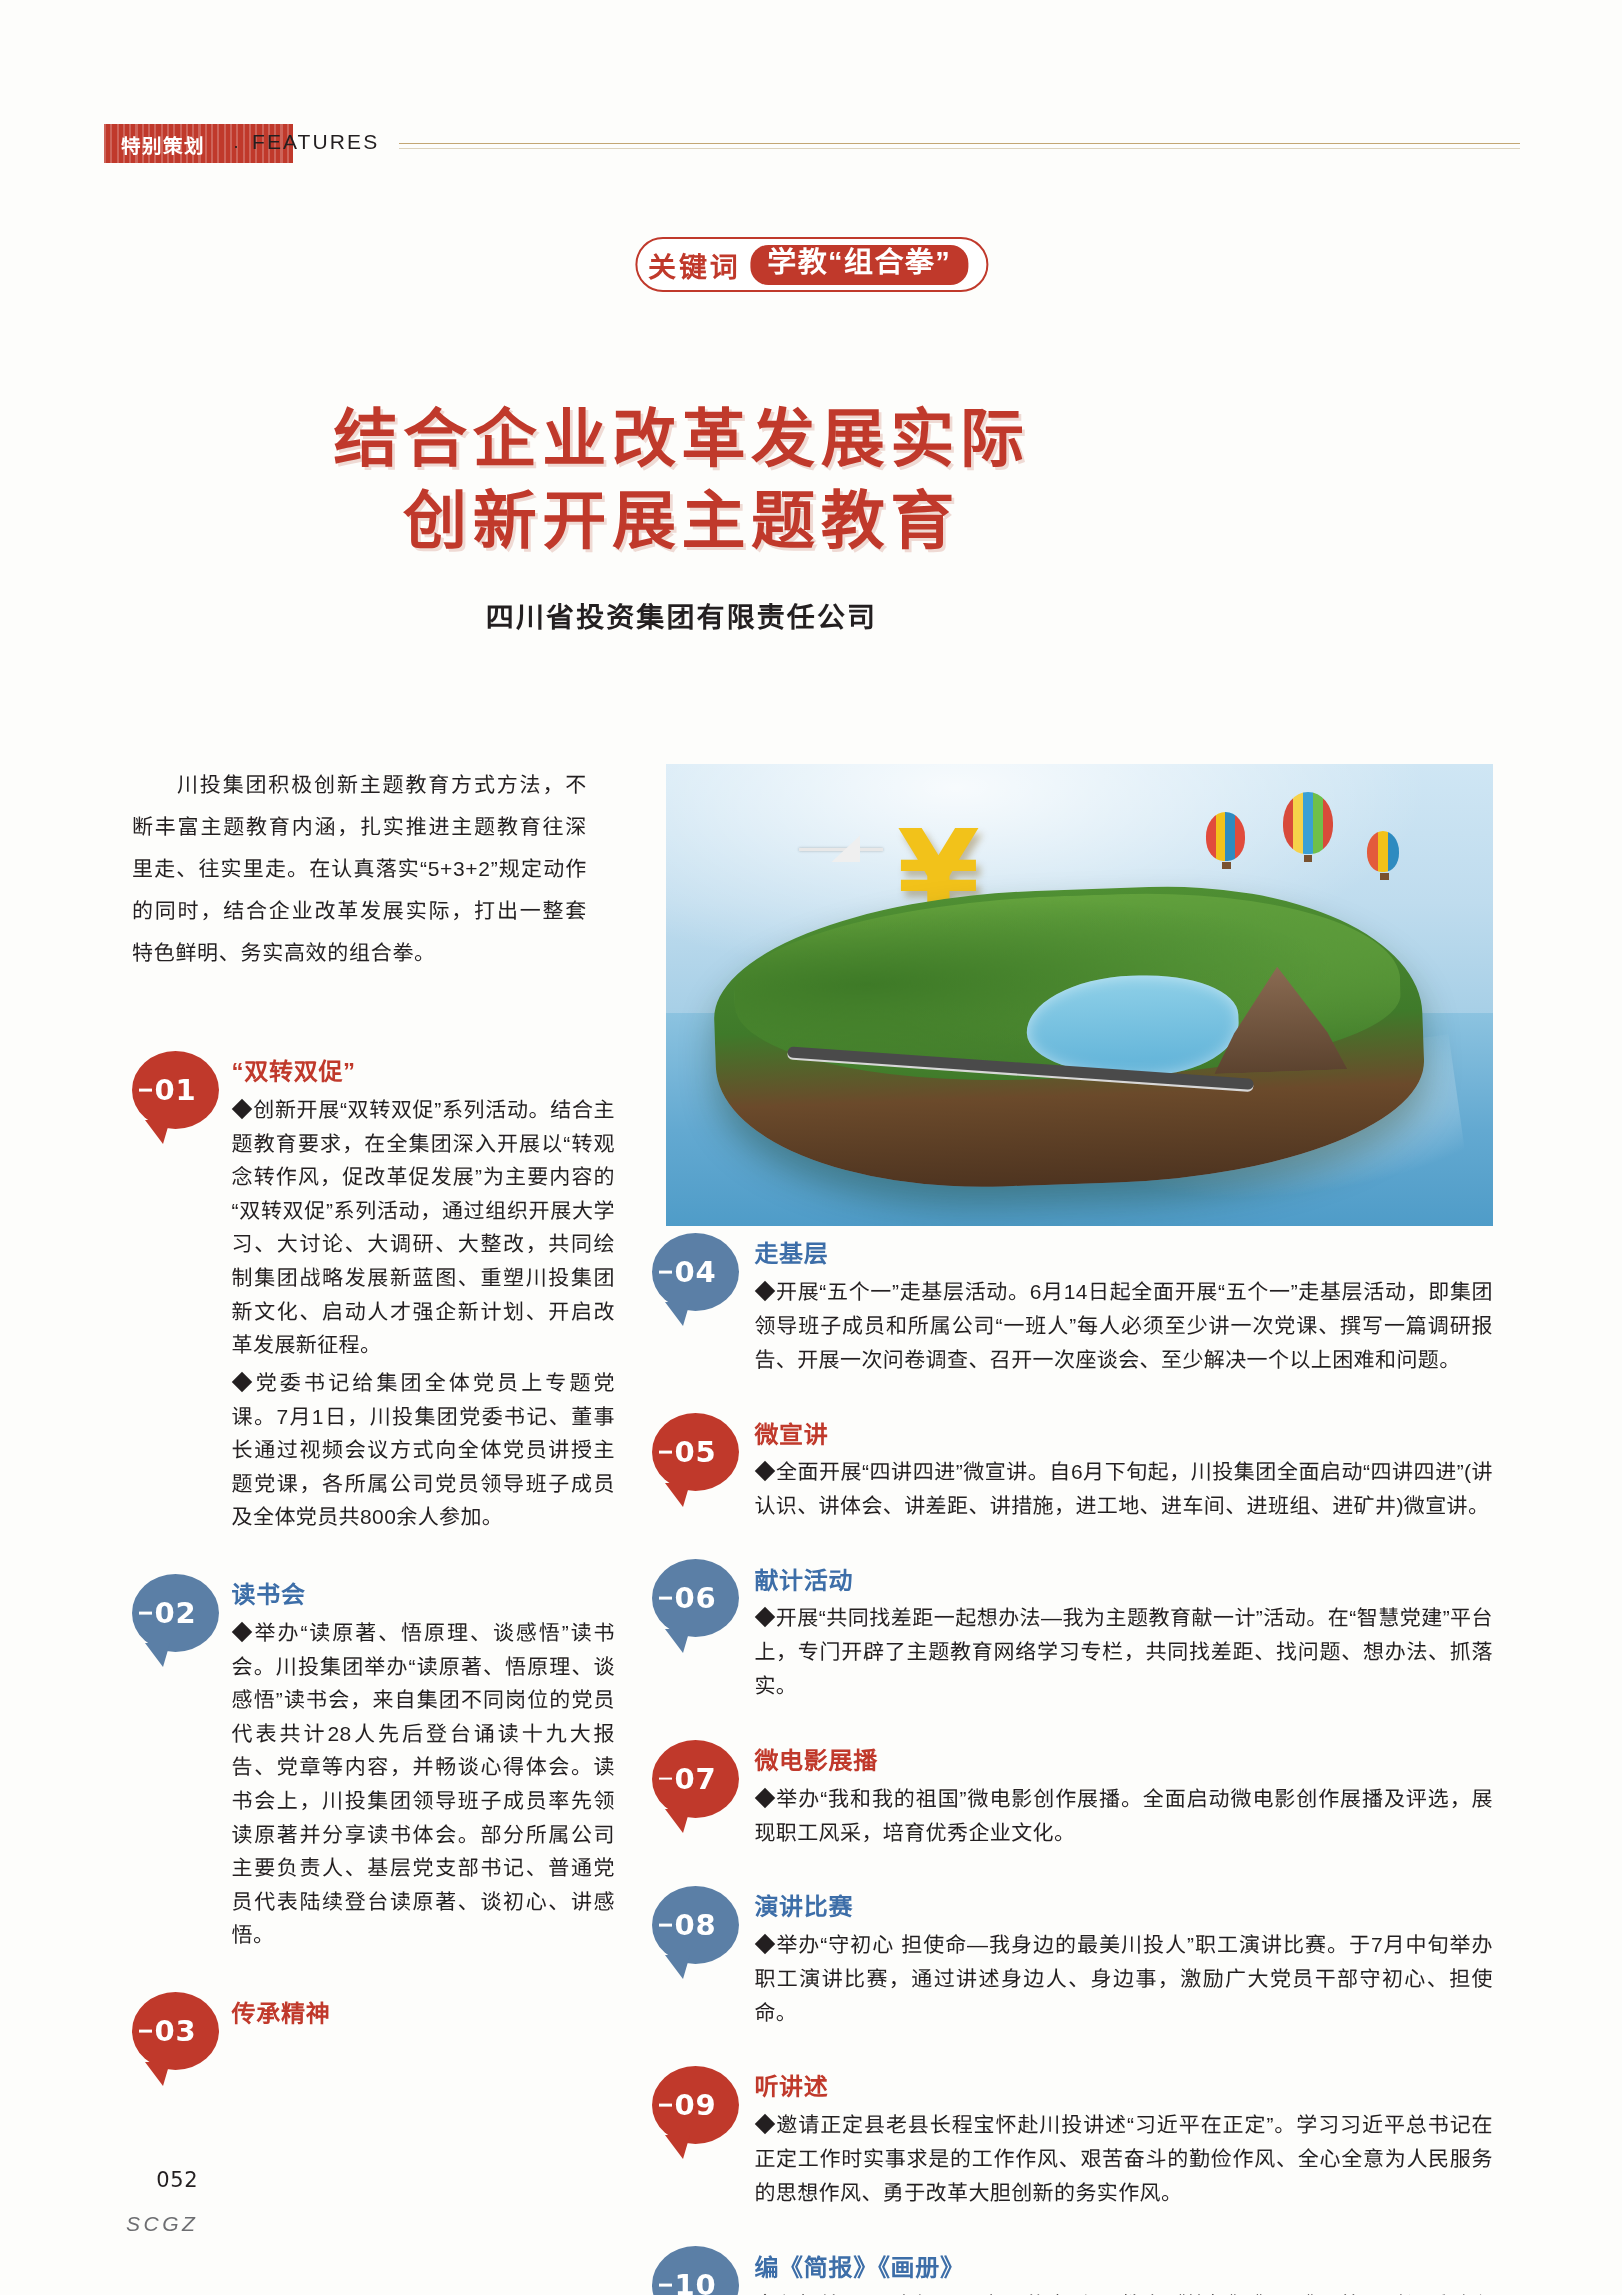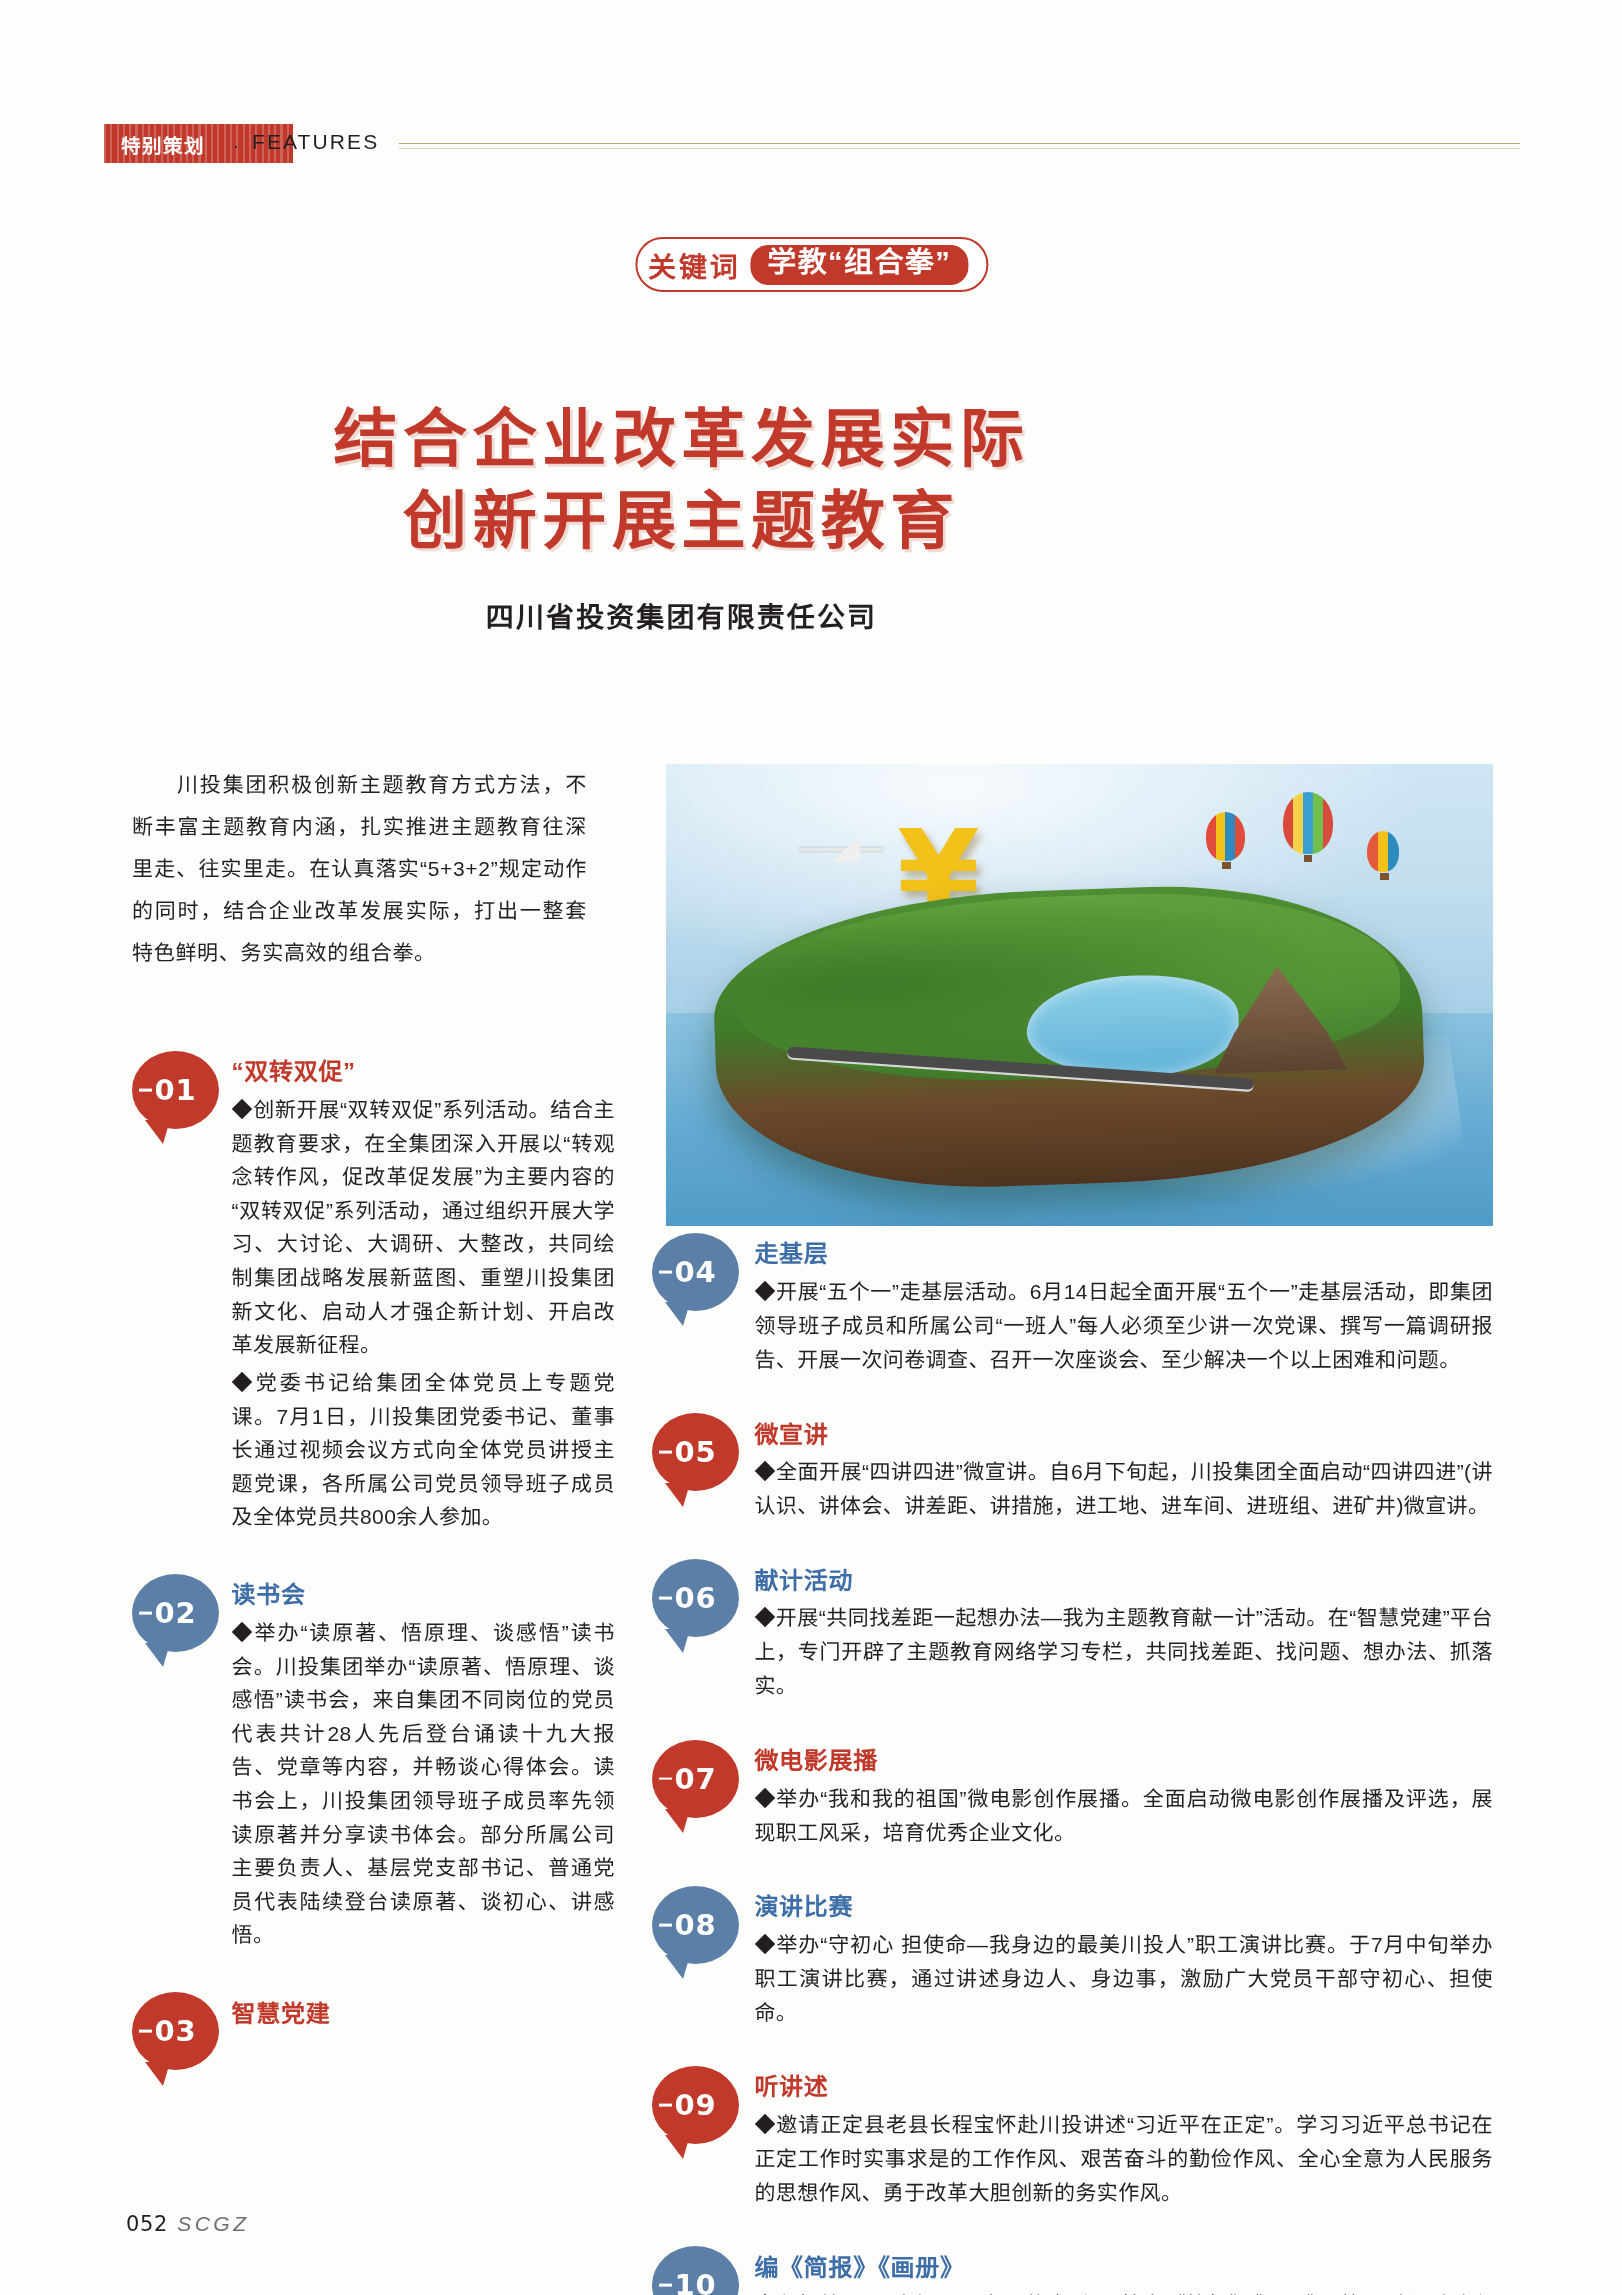--- a/index.html
+++ b/index.html
@@ -356,22 +356,23 @@
   
   .col-left .item-body { margin-left: -2.8px; }
 
   
   .footer {
     position: absolute;
     left: 126px;
     bottom: 59px;
     display: flex;
     align-items: flex-end;
-    gap: 9px;
-    color: #231f20;
+    gap: 20px;
+    color: #231f20;
+    flex-direction: column;
   }
   .footer-num {
     font-size: 21px;
     font-family: "DejaVu Sans", sans-serif;
     letter-spacing: 0.7px;
   }
   .footer-code {
     font-size: 21px;
     font-style: italic;
     letter-spacing: 3.5px;
@@ -447,21 +448,21 @@
             <p>◆举办“读原著、悟原理、谈感悟”读书会。川投集团举办“读原著、悟原理、谈感悟”读书会，来自集团不同岗位的党员代表共计28人先后登台诵读十九大报告、党章等内容，并畅谈心得体会。读书会上，川投集团领导班子成员率先领读原著并分享读书体会。部分所属公司主要负责人、基层党支部书记、普通党员代表陆续登台读原著、谈初心、讲感悟。</p>
           </div>
         </div>
       </div>
       <div class="item">
         <div class="bubble bubble-red">
           <span class="dash"></span>
           <span class="num">03</span>
         </div>
         <div class="item-body">
-          <div class="item-title t-red">智慧党建</div>
+          <div class="item-title t-red">传承精神</div>
         </div>
       </div>
     </div>
 
   <div class="col-right">
       <div class="item">
         <div class="bubble bubble-blue">
           <span class="dash"></span>
           <span class="num">04</span>
         </div>

